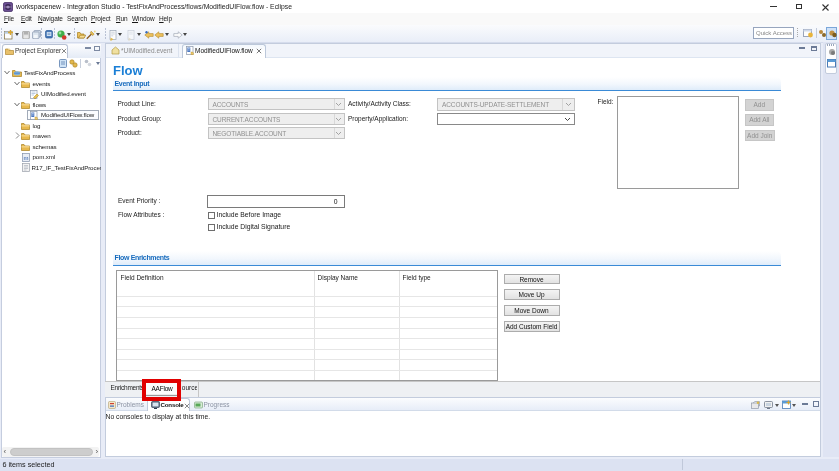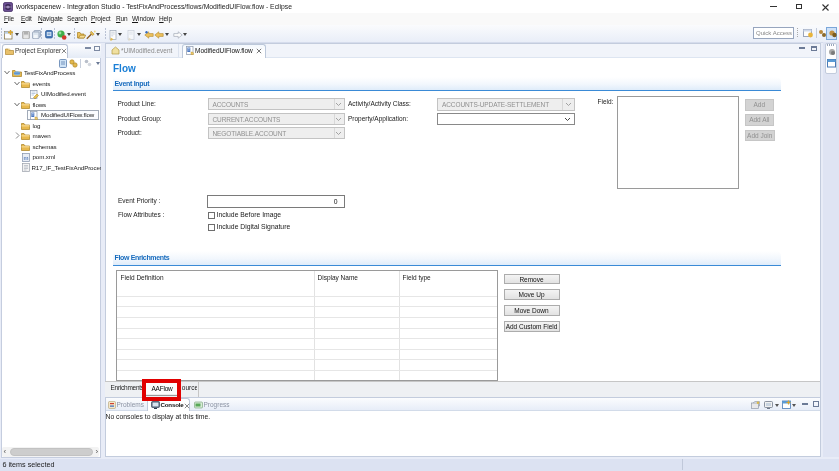--- a/index.html
+++ b/index.html
@@ -187,21 +187,21 @@
   </svg>
 <div class="ab" style="left:195px;top:46.5px;font-size:6.5px;color:#111;white-space:nowrap">ModifiedUIFlow.flow</div>
 <svg class="ab" style="left:256px;top:48px" width="6" height="6">
     <path d="M0.8,0.8 L5.2,5.2 M5.2,0.8 L0.8,5.2" stroke="#777" stroke-width="1"></path>
   </svg>
 
 <div class="ab" style="left:799px;top:47px;width:6px;height:2px;background:#6b7a96"></div>
 <div class="ab" style="left:810.5px;top:45.5px;width:6px;height:5.5px;border:1.2px solid #6b7a96"></div>
 <div class="ab" style="left:810.5px;top:45.5px;width:6px;height:2px;background:#6b7a96"></div>
 
-<div class="ab" style="left:113px;top:63px;font-size:10px;font-weight:bold;color:#1b7fd6">Flow</div>
+<div class="ab" style="left:113px;top:63px;font-size:13px;font-weight:bold;color:#1b7fd6">Flow</div>
 
 <div class="ab secband" style="left:113px;top:76.5px;width:668px;height:14px"></div>
 <div class="ab sectitle" style="left:114.5px;top:80px;letter-spacing:-0.3px">Event Input</div>
 
 <div class="ab t75" style="left:117.5px;top:100.4px">Product Line:</div>
 <div class="ab t75" style="left:117.5px;top:114.9px">Product Group:</div>
 <div class="ab t75" style="left:117.5px;top:129.3px">Product:</div>
 <div class="ab combo" style="left:207.5px;top:97.5px;width:137px;height:12px">ACCOUNTS</div>
 <div class="ab combo" style="left:207.5px;top:112.5px;width:137px;height:12px">CURRENT.ACCOUNTS</div>
 <div class="ab combo" style="left:207.5px;top:126.5px;width:137px;height:12px">NEGOTIABLE.ACCOUNT</div>

